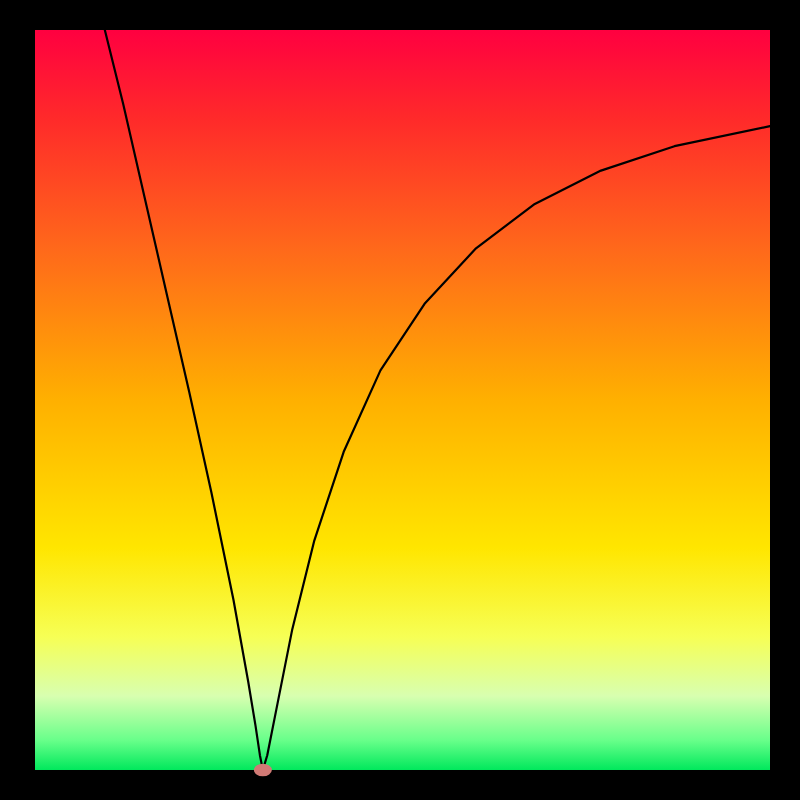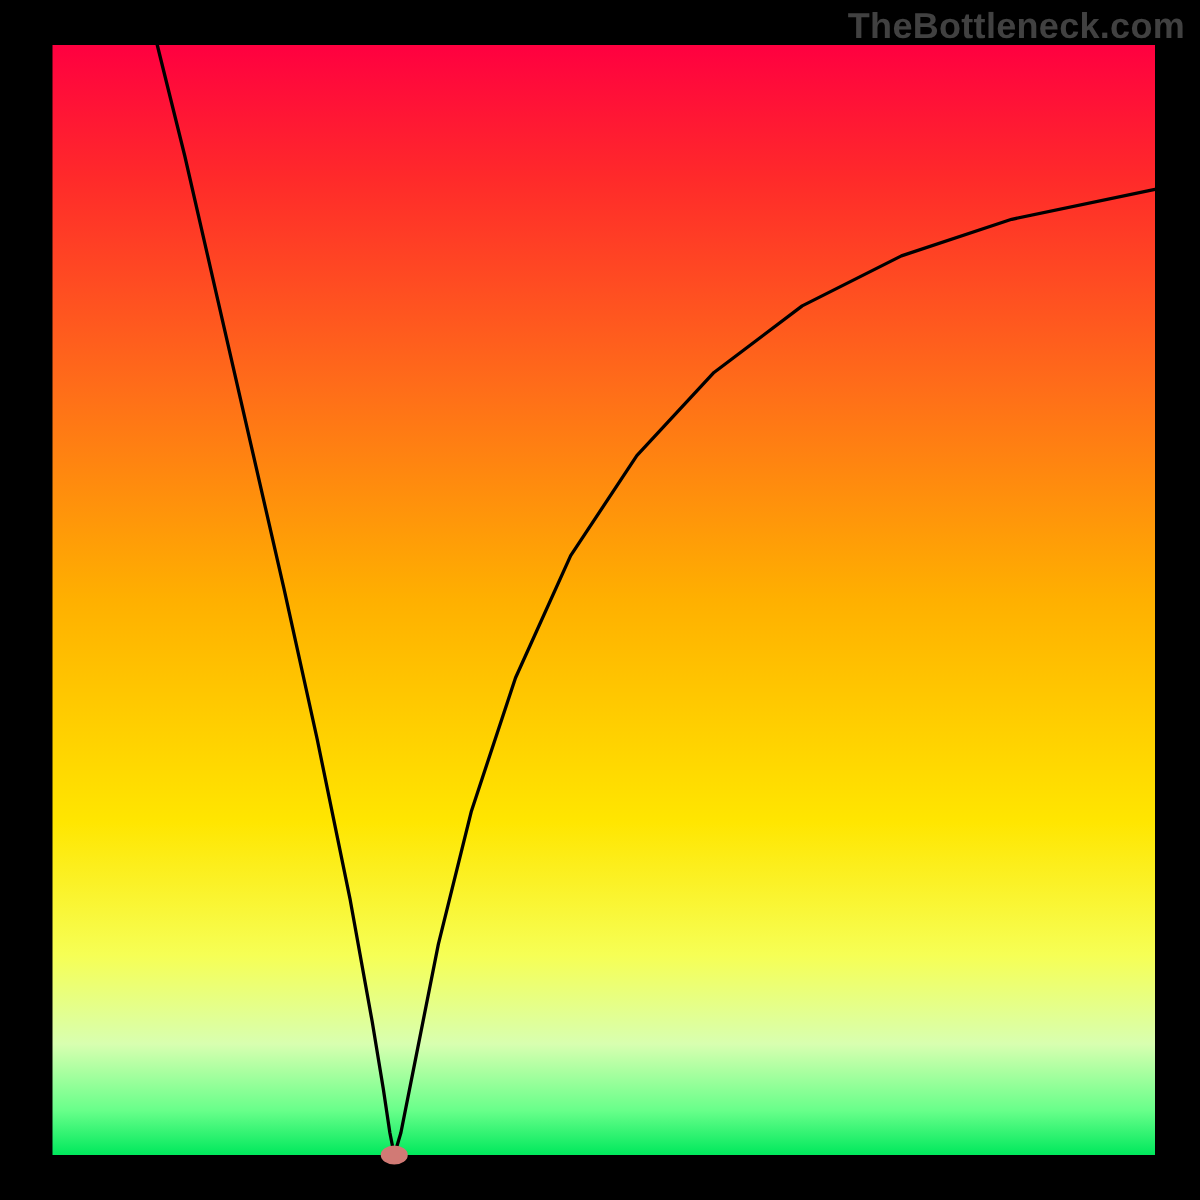--- a/index.html
+++ b/index.html
@@ -30,21 +30,20 @@
   svg {
     position: absolute;
     top: 0;
     left: 0;
   }
 </style>
 </head>
 <body>
 
 <div class="frame">
-  <div class="watermark">TheBottleneck.com</div>
   <svg id="chart-svg" width="800" height="800" viewBox="0 0 800 800">
     <defs>
       <linearGradient id="bg-grad" x1="0" y1="0" x2="0" y2="1">
           <stop offset="0%" stop-color="#ff0040"></stop>
           <stop offset="12%" stop-color="#ff2a2a"></stop>
           <stop offset="30%" stop-color="#ff6a1a"></stop>
           <stop offset="50%" stop-color="#ffb000"></stop>
           <stop offset="70%" stop-color="#ffe600"></stop>
           <stop offset="82%" stop-color="#f6ff55"></stop>
           <stop offset="90%" stop-color="#d8ffb0"></stop>

